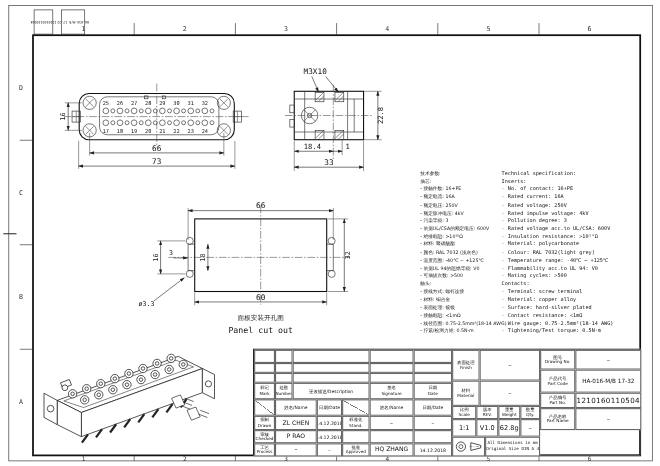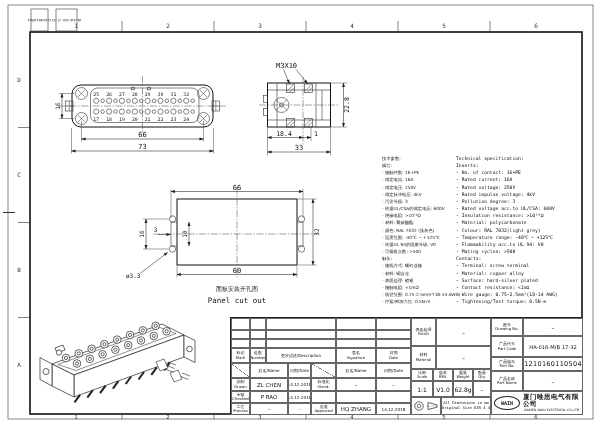--- a/index.html
+++ b/index.html
@@ -614,22 +614,15 @@
         <span>1210160110504</span>
       </div>
   <div class="c lab" style="left:260px;top:53px;width:32px;height:20px">
     <span class="cn">产品名称</span>
         <span class="en">Part Name</span>
   </div>
   <div class="c v6" style="left:292px;top:53px;width:60px;height:20px">
         <span>–</span>
       </div>
 
-  <div class="c companybox" style="left:260px;top:73px;width:92px;height:24px">
-    <span class="logo-oval">WAIN</span>
-    <span class="coname">
-      <span class="cn">厦门唯恩电气有限公司</span>
-      <span class="en">XIAMEN WAIN ELECTRICAL CO.,LTD</span>
-    </span>
-  </div>
 </div>
 
 </div>
 
 </body></html>

